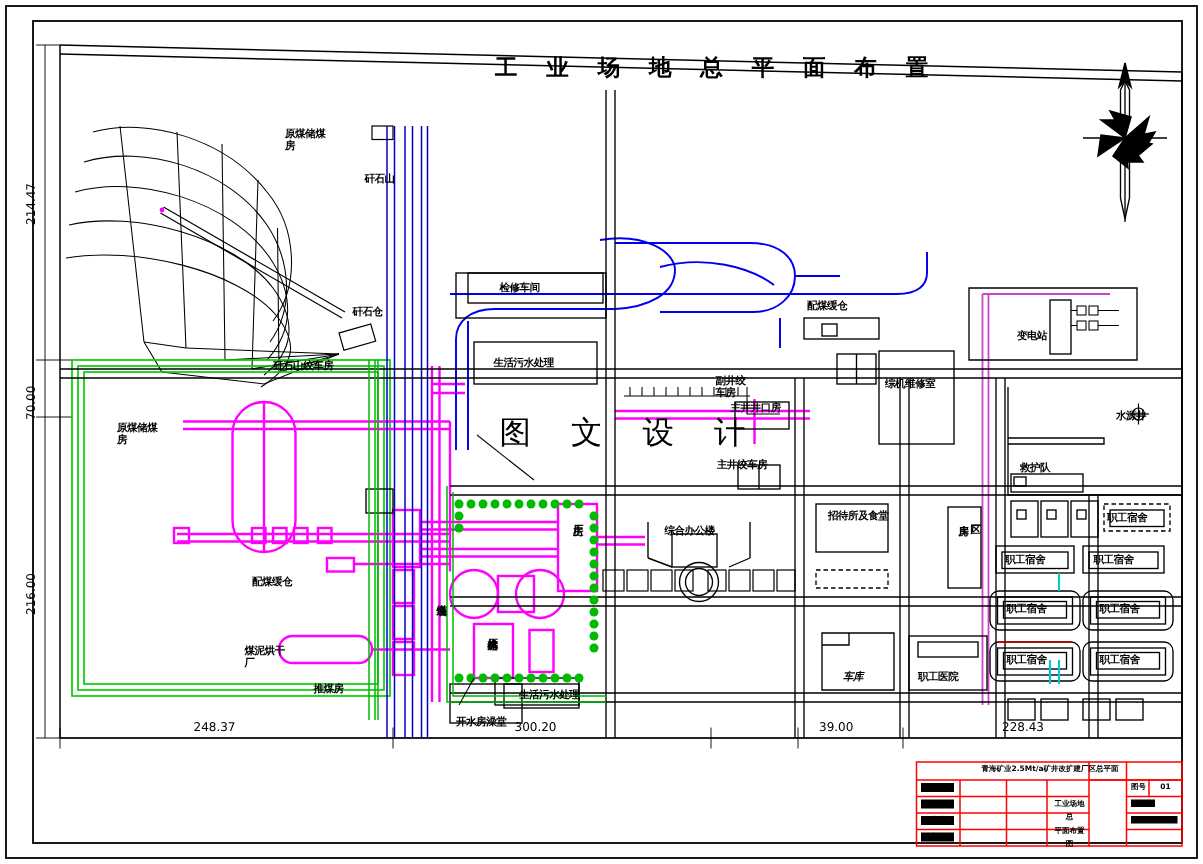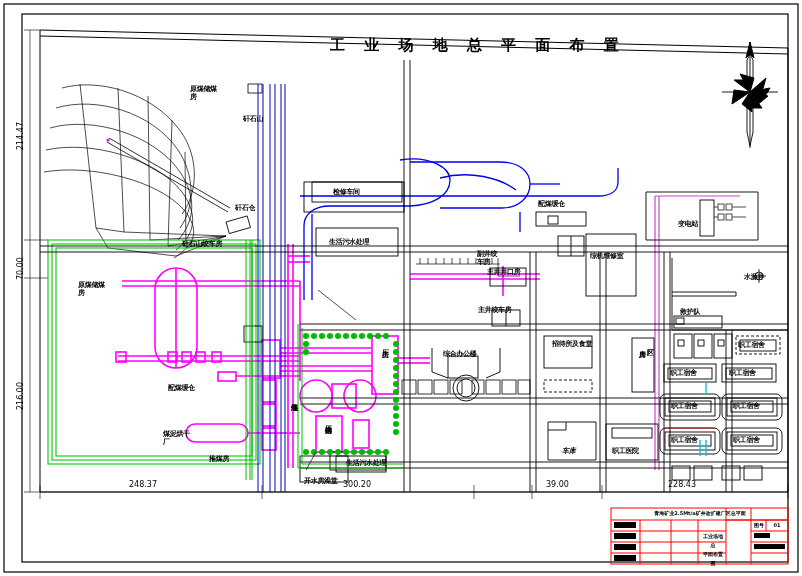--- a/index.html
+++ b/index.html
@@ -439,20 +439,21 @@
       <rect x="614" y="533" width="22" height="6"></rect>
       <rect x="614" y="544" width="22" height="6"></rect>
       <rect x="614" y="555" width="22" height="6"></rect>
       <rect x="754" y="533" width="16" height="5"></rect>
       <rect x="754" y="544" width="16" height="5"></rect>
       <rect x="770" y="544" width="15" height="5"></rect>
     </g>
   </svg>
 
   <div id="title">工 业 场 地 总 平 面 布 置</div>
+  <div id="watermark">图 文 设 计</div>
 
   <div class="dim v" style="left:16px;top:150px;">214.47</div>
   <div class="dim v" style="left:16px;top:280px;">70.00</div>
   <div class="dim v" style="left:16px;top:410px;">216.00</div>
 
   <div class="dim" style="left:129px;top:480px;">248.37</div>
   <div class="dim" style="left:343px;top:480px;">300.20</div>
   <div class="dim" style="left:546px;top:480px;">39.00</div>
   <div class="dim" style="left:668px;top:480px;">228.43</div>
 

